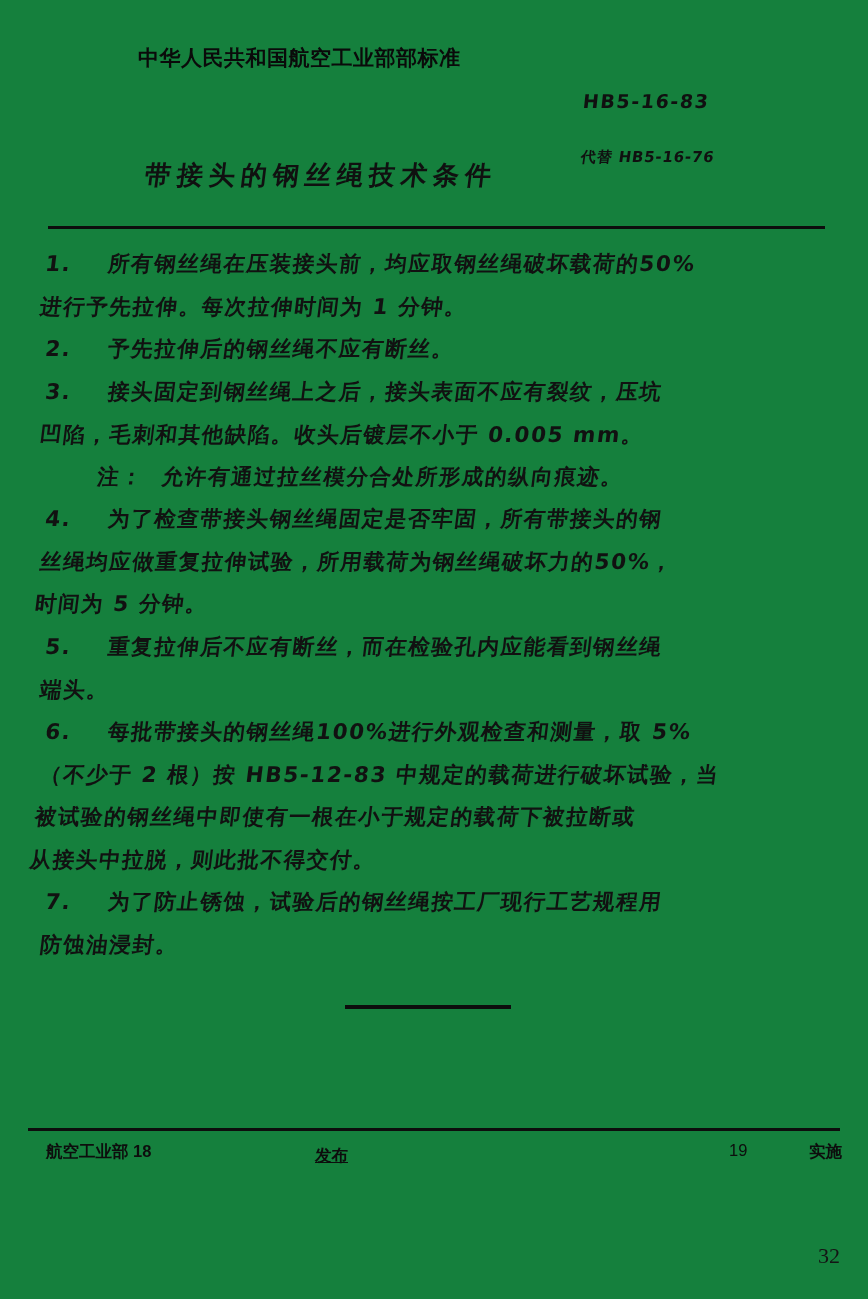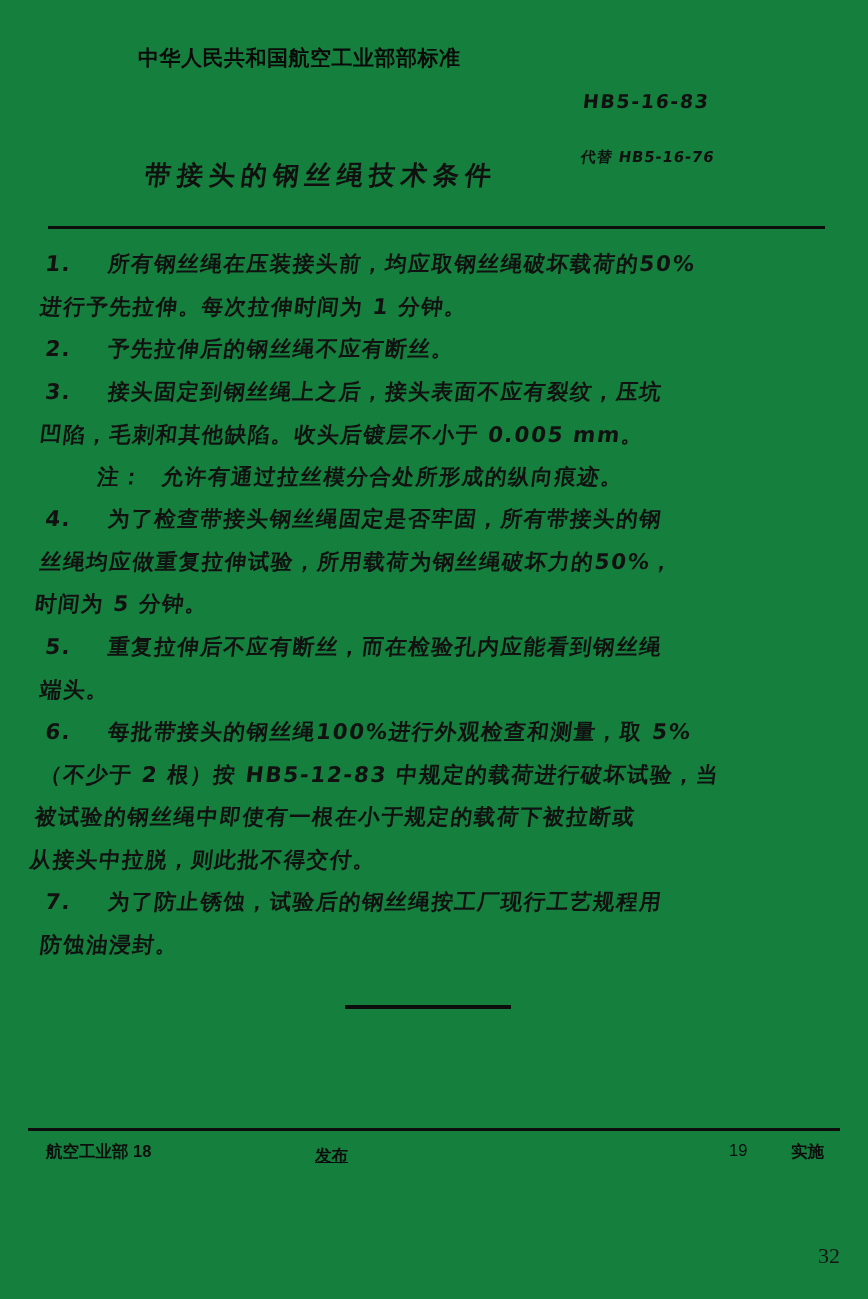--- a/index.html
+++ b/index.html
@@ -130,21 +130,21 @@
   .footer-cell {
     position: absolute;
     font-size: 16.5px;
     font-weight: bold;
     white-space: nowrap;
     color: #0d0d0d;
   }
   .f-issuer   { left: 18px;  top: 0; }
   .f-publish  { left: 287px; top: 4px; text-decoration: underline; }
   .f-year2    { left: 653px; top: 0; font-weight: normal; margin-left: 48px; }
-  .f-effect   { left: 763px; top: 0; }
+  .f-effect   { left: 781px; top: 0; }
 
   .page-number {
     position: absolute;
     left: 818px;
     top: 1243px;
     font-size: 22px;
     font-family: "Liberation Serif", serif;
     color: #141414;
   }
 </style>

